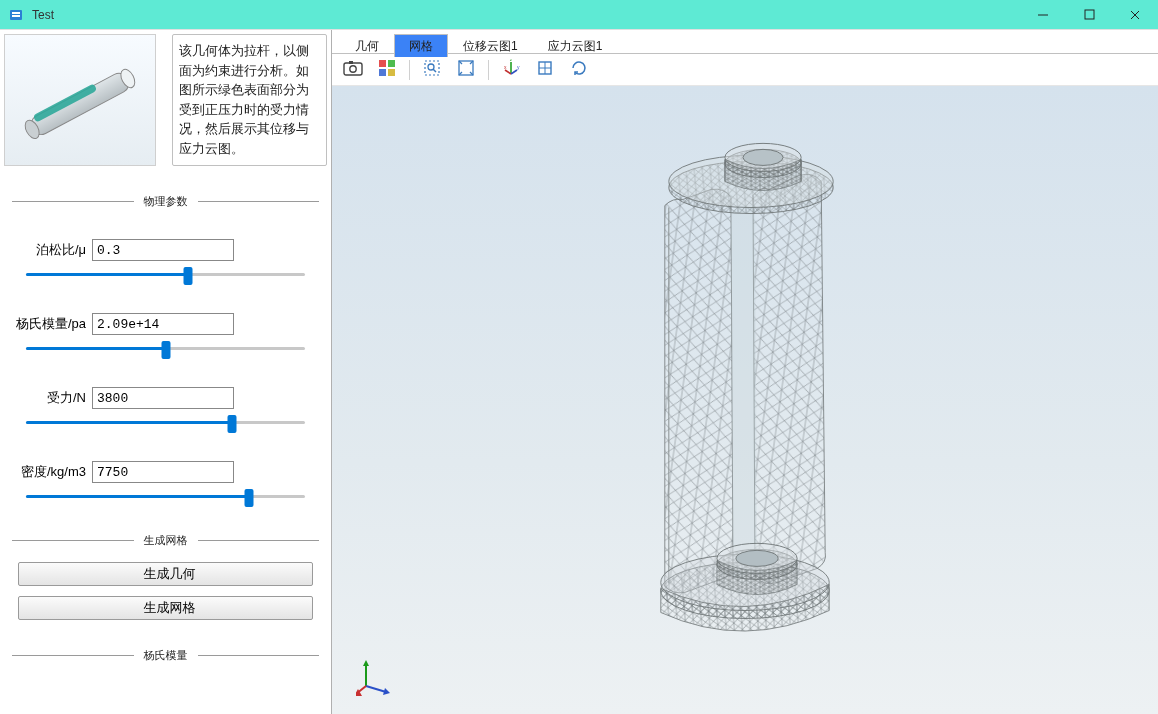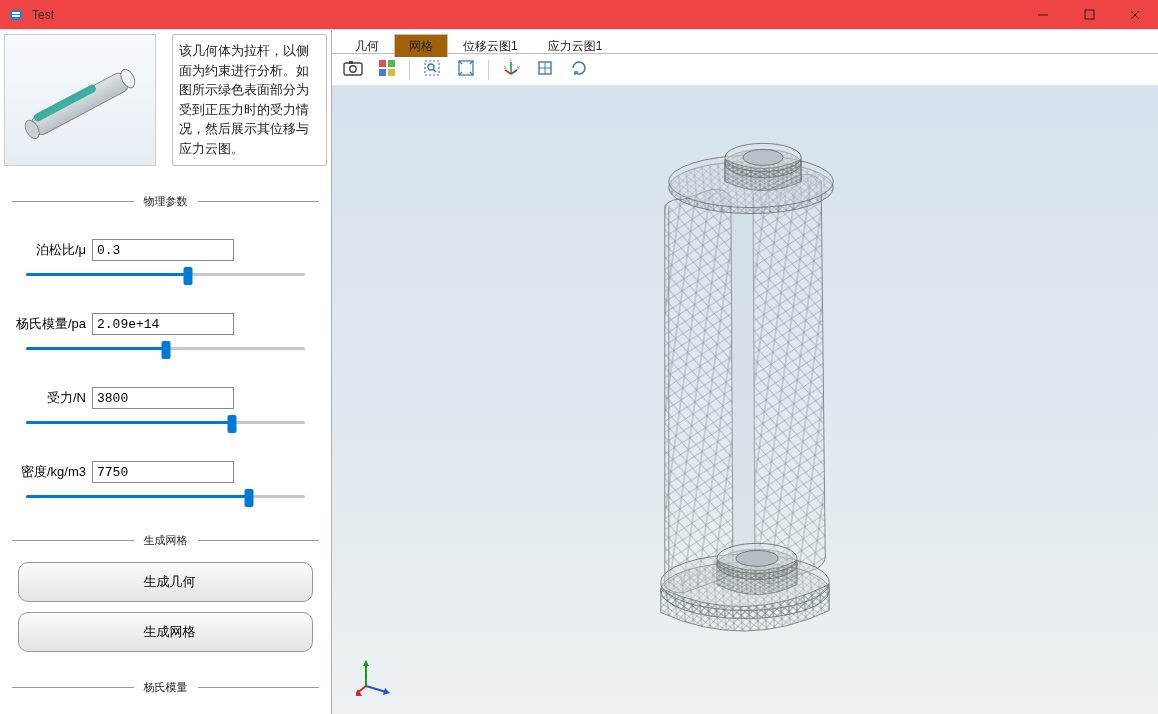--- a/index.html
+++ b/index.html
@@ -11,21 +11,21 @@
     background: #fff;
     overflow: hidden;
   }
 
   
   .titlebar {
     height: 30px;
     display: flex;
     align-items: center;
     border-bottom: 1px solid #e0e0e0;
-    background: #ef4444;
+    background: #5eead4;
   }
   .titlebar .app-icon {
     width: 16px; height: 16px;
     margin: 0 8px;
     display: inline-flex; align-items: center; justify-content: center;
   }
   .titlebar .title { flex: 0 0 auto; font-size: 12px; color: #333; }
   .titlebar .spacer { flex: 1; }
   .titlebar .win-btn {
     width: 46px; height: 30px;
@@ -143,24 +143,24 @@
     background: #0078d7;
     border-radius: 2px;
     transform: translateX(-50%);
   }
 
   
   .btn {
     display: block;
     width: calc(100% - 8px);
     margin: 10px auto 0 auto;
-    height: 40px;
+    height: 24px;
     background: linear-gradient(to bottom, #fbfbfb, #e4e4e4);
     border: 1px solid #9a9a9a;
-    border-radius: 10px;
+    border-radius: 2px;
     font-size: 13px;
     cursor: pointer;
     padding-left: 8px;
   }
   .btn:first-of-type { margin-top: 14px; }
 
   
   .tabs {
     display: flex;
     height: 24px;
@@ -173,21 +173,21 @@
     font-size: 12px;
     color: #222;
     border: 1px solid transparent;
     border-bottom: none;
     margin-right: 0px;
     position: relative;
     top: 4px;
   }
   .tab.active {
     border-color: #c0c0c0;
-    background: #a16207;
+    background: #3b82f6;
     border-top: 1px solid #c0c0c0;
   }
 
   
   .toolbar {
     display: flex;
     align-items: center;
     gap: 8px;
     height: 32px;
     padding: 4px 8px;

